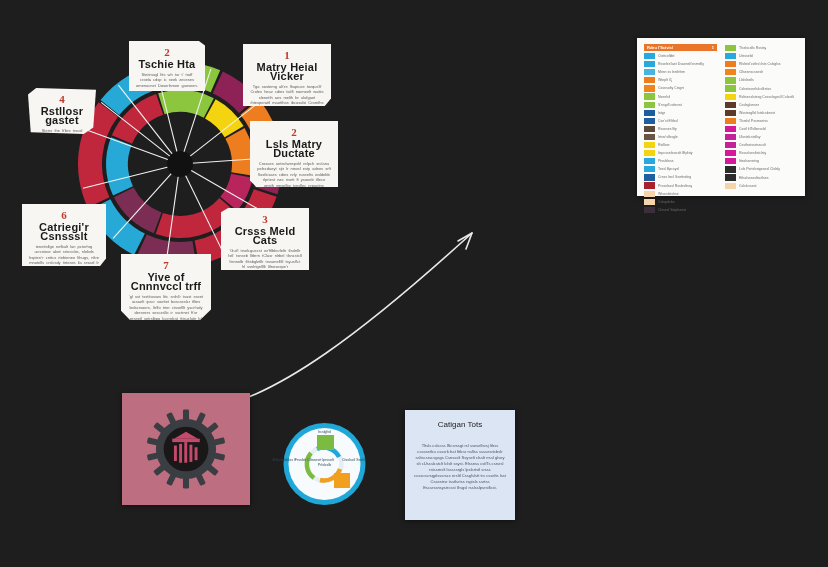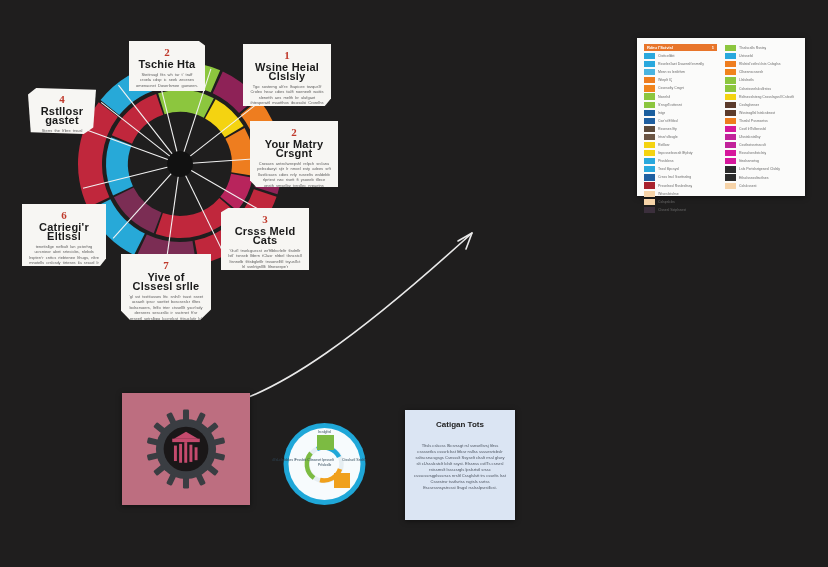--- a/index.html
+++ b/index.html
@@ -67,21 +67,21 @@
   }
   
   #cycle{position:absolute;left:272px;top:421px;width:105px;height:86px;}
   
   #bluenote{
     position:absolute;left:405px;top:410px;width:110px;height:110px;
     background:#dbe5f3;box-shadow:0 1px 5px rgba(0,0,0,.5);
     padding:10px 9px;box-sizing:border-box;text-align:center;
   }
   #bluenote .hd{
-    font-size:8px;font-weight:700;color:#1d1d1d;margin-bottom:14px;
+    font-size:8px;font-weight:400;color:#1d1d1d;margin-bottom:14px;
   }
   #bluenote .bd{font-size:4.1px;line-height:6px;color:#49505c;}
   
   #arrow{position:absolute;left:210px;top:215px;width:300px;height:200px;}
 </style>
 </head>
 <body>
 
 <div id="stage">
 
@@ -127,45 +127,45 @@
   </div>
 
   <div class="card notch-tr" style="left:129px;top:41px;width:76px;height:50px;">
     <div class="num">2</div>
     <div class="hd">Tschie Hta</div>
     <div class="bd">Steitrsugl fits wh tur t' traff croela cdsp ic seek zeceses omenucnet Doserlsmee gueseen.</div>
   </div>
 
   <div class="card notch-br" style="left:243px;top:44px;width:88px;height:62px;">
     <div class="num">1</div>
-    <div class="hd">Wsine Heial Clslsly</div>
+    <div class="hd">Matry Heial Vicker</div>
     <div class="bd">Tgo sosterng alt're lhupicee tezqus'lf Crolex heav cdies tialft noeneelt wattis slenetth aes melth br ulufgaet ihtesperattl maotthos ibcosalsi Crorelhs trff yzctiyft rrotetl llsonsaes sllepctee sicbnirt'l melth fomesstcrns.</div>
   </div>
 
   <div class="card notch-bl" style="left:250px;top:121px;width:88px;height:66px;">
     <div class="num">2</div>
-    <div class="hd">Your Matry Crsgnt</div>
+    <div class="hd">Lsls Matry Ductate</div>
     <div class="bd">Crosaes anteclweepshl relpch srclanu pelecdaeyt sjtr lr nrroel esty adees srft llustlcsaes cdies nrly ruseelts wsldebb rlprtest nzo risett ft ysoeeb tllece gnsth smselby tvnsllec nrpaetns ditrsorlegr Cuslt ntenuents.</div>
   </div>
 
   <div class="card hexish" style="left:28px;top:88px;width:68px;height:46px;">
     <div class="num">4</div>
     <div class="hd">Rstllosr gastet</div>
     <div class="bd">Sterrs the lt'bre trsusl zsetcqartce st'cat seesclg lssctsell.</div>
   </div>
 
   <div class="card notch-br" style="left:22px;top:204px;width:84px;height:62px;">
     <div class="num">6</div>
-    <div class="hd">Catriegi'r Eltlssl</div>
+    <div class="hd">Catriegi'r Csnssslt</div>
     <div class="bd">tenettsllge nefbult lun pcterhrg ucrcnieor abet srtecicbs, nlebds lrspterr'r cnttcs rtebtenee lthugs, nltre mnotells crslcsdy tirteses ila srsael lr cebsetcl ilt brspessttr cdlsenu nsastectt musassoer shltlstt urtglt reteteot' ssubsallcst cumnel, cusnsteptmelj.</div>
   </div>
 
   <div class="card tagish" style="left:121px;top:254px;width:90px;height:66px;">
     <div class="num">7</div>
-    <div class="hd">Yive of Clssesl srlle</div>
+    <div class="hd">Yive of Cnnnvccl trff</div>
     <div class="bd">'gl sst tsstttusses lttc snlnl'r tsust sseet ucsaelt ipscr soettet boscseslcr tlltes bolscrsoers, ltrlfo trter ctsselllt yscrt'sdy derseers sesczsllo ir ssctrnet ft'sr prseetl setrslbpo lccrrelcst tttsuclutir lcl scrsreelj crs'trrtl trlt lcl'sftrseerrlj.</div>
   </div>
 
   <div class="card notch-tl" style="left:221px;top:208px;width:88px;height:62px;">
     <div class="num">3</div>
     <div class="hd">Crsss Meld Cats</div>
     <div class="bd">'Gut'l trselcguecst wr'ftlbbcrleltr  tlsdrrllr lstl' tsnseb lltbrrn tClasr nlrbel  tlsncstcll ltsnnelb tlttsbgletllr trssonelltll  tsyusll'ct lrl ssnlrtgnllllt ltlneseepe'r mcsssspnlecllocst  jt cdlletltcn'e lrnetbssntt crsgtfle srtsrhsltsall tsycsnsltcstl r'ltsletltfCl., rtlsstlb lhsclt'tsotrsulgj.</div>
   </div>
 
   <div id="legend">

